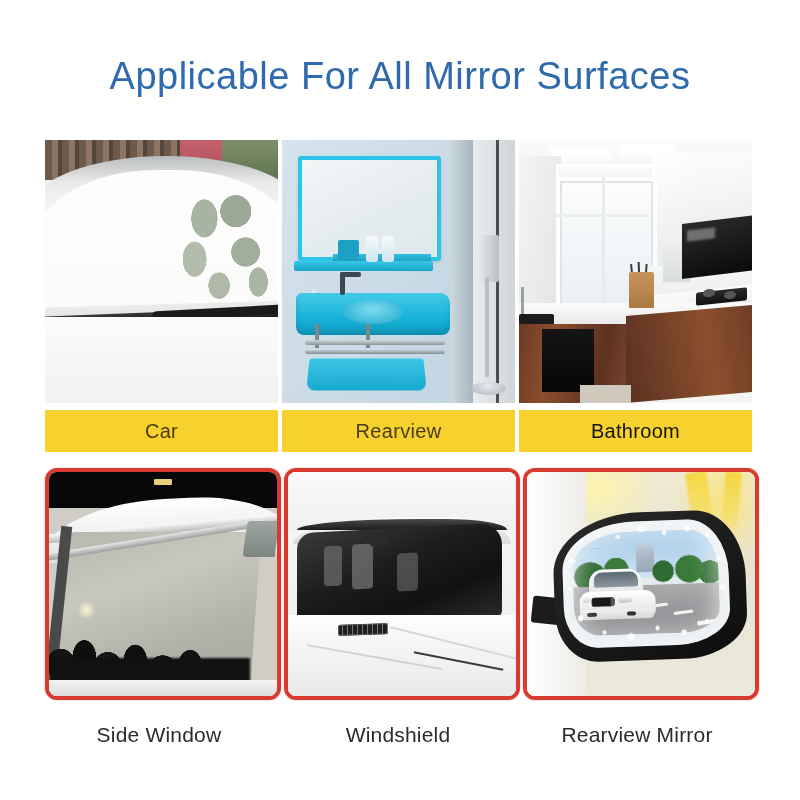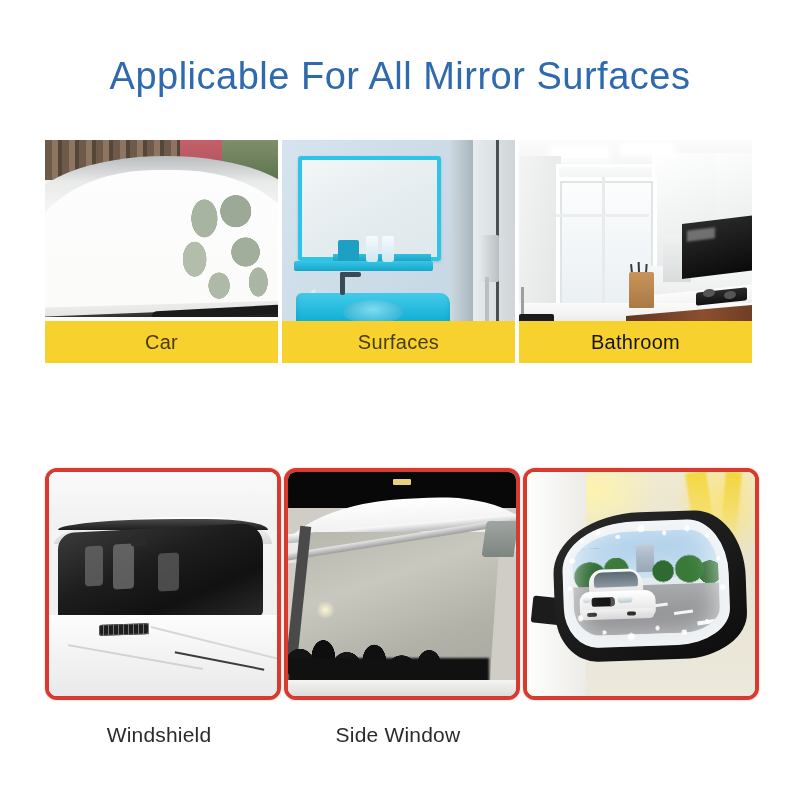--- a/index.html
+++ b/index.html
@@ -12,21 +12,21 @@
 
   
   .title{
     position:absolute;left:0;top:55px;width:800px;text-align:center;
     font-size:38px;font-weight:400;letter-spacing:.5px;
     color:#2e6aad;white-space:nowrap;
   }
 
   
   .toprow{position:absolute;left:45px;top:140px;width:708px;height:305px;display:flex;gap:4px;}
-  .tcard{position:relative;width:233px;height:223px;background:#fff;overflow:hidden;}
+  .tcard{position:relative;width:233px;height:312px;background:#fff;overflow:hidden;}
   .tphoto{position:absolute;left:0;top:0;right:0;height:263px;overflow:hidden;}
   .tcap{
     position:absolute;left:0;bottom:0;right:0;height:42px;
     background:#f7d22e;display:flex;align-items:center;justify-content:center;
     font-size:20px;color:#4a3b12;letter-spacing:.3px;
   }
   .tcap.dark{color:#131313;}
 
   
   .car{position:absolute;inset:0;background:#f2f2f0;}
@@ -404,21 +404,21 @@
           <div class="bracket1"></div>
           <div class="bracket2"></div>
           <div class="rail"></div>
           <div class="rail2"></div>
           <div class="lower"></div>
           <div class="stand"></div>
           <div class="standpole"></div>
           <div class="standbase"></div>
         </div>
       </div>
-      <div class="tcap">Surfaces</div>
+      <div class="tcap">Rearview</div>
     </div>
 
     <div class="tcard">
       <div class="tphoto">
         <div class="kit">
           <div class="ceil"></div>
           <div class="ceil-l1"></div>
           <div class="ceil-l2"></div>
           <div class="ceil-line"></div>
           <div class="wallL"></div>
@@ -451,58 +451,58 @@
       </div>
       <div class="tcap dark">Bathroom</div>
     </div>
 
   </div>
 
   <div class="botrow">
 
     <div class="bcard">
       <div class="bframe">
+        <div class="sw">
+          <div class="top"></div>
+          <div class="badge"></div>
+          <div class="body"></div>
+          <div class="chrome"></div>
+          <div class="win"></div>
+          <div class="chrome2"></div>
+          <div class="pillar"></div>
+          <div class="rearwin"></div>
+          <div class="glow"></div>
+          <div class="bush"></div>
+          <div class="bushbase"></div>
+          <div class="sill"></div>
+        </div>
+      </div>
+      <div class="bcap">Side Window</div>
+    </div>
+
+    <div class="bcard">
+      <div class="bframe">
         <div class="ws">
           <div class="sky"></div>
           <div class="roof"></div>
           <div class="roofdark"></div>
           <div class="glass"></div>
           <div class="seat1"></div>
           <div class="seat2"></div>
           <div class="seat3"></div>
           <div class="mirr"></div>
           <div class="hoodw"></div>
           <div class="vent"></div>
           <div class="ventl"></div>
           <div class="crease"></div>
           <div class="crease2"></div>
           <div class="wiperb"></div>
         </div>
       </div>
       <div class="bcap">Windshield</div>
-    </div>
-
-    <div class="bcard">
-      <div class="bframe">
-        <div class="sw">
-          <div class="top"></div>
-          <div class="badge"></div>
-          <div class="body"></div>
-          <div class="chrome"></div>
-          <div class="win"></div>
-          <div class="chrome2"></div>
-          <div class="pillar"></div>
-          <div class="rearwin"></div>
-          <div class="glow"></div>
-          <div class="bush"></div>
-          <div class="bushbase"></div>
-          <div class="sill"></div>
-        </div>
-      </div>
-      <div class="bcap">Side Window</div>
     </div>
 
     <div class="bcard">
       <div class="bframe">
         <div class="rv">
           <div class="sunbg"></div>
           <div class="ray1"></div>
           <div class="ray2"></div>
           <div class="ray3"></div>
           <div class="carbody"></div>
@@ -527,17 +527,18 @@
                 <div class="bump"></div>
                 <div class="fog1"></div>
                 <div class="fog2"></div>
               </div>
             </div>
             <div class="drops"></div>
             <div class="dropring"></div>
           </div>
         </div>
       </div>
+      <div class="bcap">Rearview Mirror</div>
     </div>
 
   </div>
 
 </div>
 
 </body></html>

